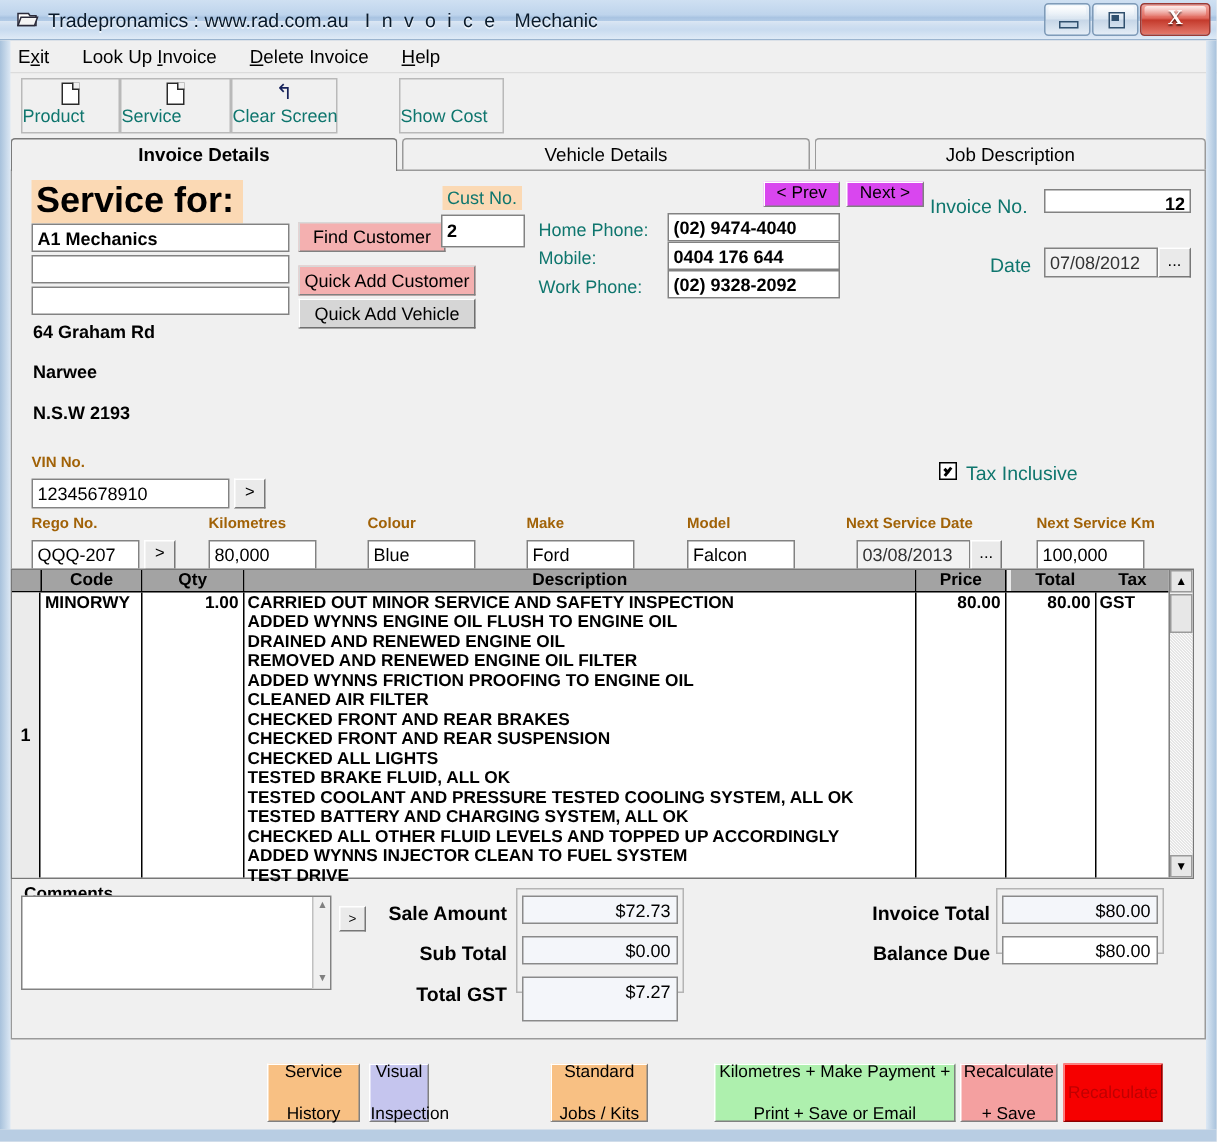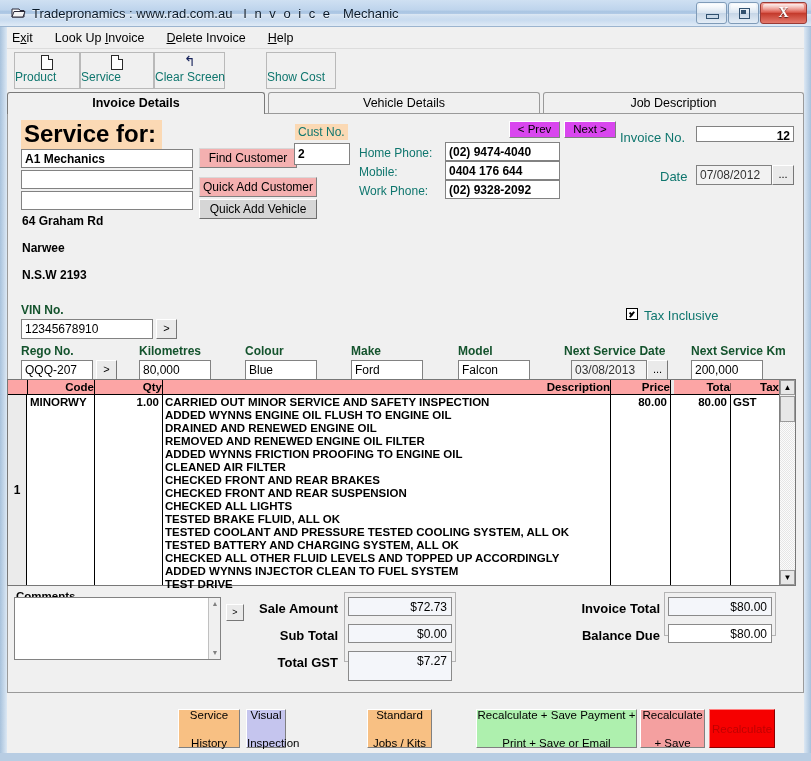--- a/index.html
+++ b/index.html
@@ -92,21 +92,21 @@
     border-radius:3px 3px 0 0;
   }
   .tab.active{font-weight:bold;background:#f0f0f0;border-color:#7a7a7a;z-index:5;}
 
   
   .panel{
     position:absolute;left:7px;top:113px;width:797px;height:580px;
     background:#f0f0f0;border:1px solid #9a9a9a;box-sizing:border-box;
   }
   .lbl{position:absolute;font-weight:normal;color:#0f766e;font-size:12px;white-space:nowrap;}
-  .blbl{position:absolute;font-weight:bold;color:#14532d;font-size:12px;white-space:nowrap;}
+  .blbl{position:absolute;font-weight:bold;color:#a16207;font-size:10px;white-space:nowrap;}
   .fld{
     position:absolute;box-sizing:border-box;
     background:#fff;border:1px solid #828282;
     font-family:"Liberation Sans",sans-serif;font-size:12px;
     padding:1px 3px;color:#000;line-height:16px;white-space:nowrap;overflow:hidden;
   }
   .fld.bold{font-weight:bold;}
   .fld.right{text-align:right;}
   .fld.gray{background:#f2f2f2;color:#333;}
   .btnp{
@@ -144,22 +144,22 @@
   .grid{
     position:absolute;left:7px;top:379px;width:789px;height:207px;
     background:#fff;border:1px solid #777;box-sizing:border-box;
   }
   .ghead{
     position:absolute;left:0;top:0;height:15px;width:100%;
     background:#e9e9e9;border-bottom:1px solid #000;box-sizing:border-box;
   }
   .gh{
     position:absolute;top:0;height:14px;line-height:14px;
-    text-align:right;font-size:11.5px;font-weight:bold;color:#000;
-    border-right:1px solid #000;box-sizing:border-box;background:#fca5a5;
+    text-align:center;font-size:11.5px;font-weight:bold;color:#000;
+    border-right:1px solid #000;box-sizing:border-box;background:#a3a3a3;
   }
   .gcell{
     position:absolute;box-sizing:border-box;
     font-size:11.5px;font-weight:bold;color:#000;
     line-height:13px;overflow:hidden;
   }
   .gcol-border{position:absolute;top:15px;bottom:0;width:1px;background:#000;}
   .rowhdr{position:absolute;left:0;top:15px;width:19px;bottom:0;background:#ebebeb;border-right:1px solid #000;box-sizing:border-box;
           font-size:12px;font-weight:bold;display:flex;align-items:center;justify-content:center;}
   .vsb{position:absolute;right:0;top:0;width:16px;bottom:0;background:#f0f0f0;border-left:1px solid #808080;box-sizing:border-box;}
@@ -340,21 +340,21 @@
     <div class="fld" style="left:343px;top:246px;width:72px;height:20px;">Ford</div>
 
     <div class="blbl" style="left:450px;top:230px;">Model</div>
     <div class="fld" style="left:450px;top:246px;width:72px;height:20px;">Falcon</div>
 
     <div class="blbl" style="left:556px;top:230px;">Next Service Date</div>
     <div class="fld gray" style="left:563px;top:246px;width:76px;height:20px;">03/08/2013</div>
     <div class="smallsq" style="left:639px;top:246px;width:21px;height:20px;line-height:17px;">...</div>
 
     <div class="blbl" style="left:683px;top:230px;">Next Service Km</div>
-    <div class="fld" style="left:683px;top:246px;width:72px;height:20px;">200,000</div>
+    <div class="fld" style="left:683px;top:246px;width:72px;height:20px;">100,000</div>
   </div>
 
   <div class="grid">
     <div class="ghead">
       <div class="gh" style="left:0;width:20px;"></div>
       <div class="gh" style="left:20px;width:67px;">Code</div>
       <div class="gh" style="left:87px;width:68px;">Qty</div>
       <div class="gh" style="left:155px;width:448px;">Description</div>
       <div class="gh" style="left:603px;width:60px;">Price</div>
       <div class="gh" style="left:666px;width:60px;">Total</div>
@@ -427,21 +427,21 @@
   <div class="bbtn" style="left:178px;top:709px;width:62px;height:39px;background:#f8c083;">
     <span><span>Service</span><br><span>History</span></span>
   </div>
   <div class="bbtn" style="left:246px;top:709px;width:40px;height:39px;background:#c5c5ee;">
     <span><span>Visual</span><br><span>Inspection</span></span>
   </div>
   <div class="bbtn" style="left:367px;top:709px;width:65px;height:39px;background:#f8c083;">
     <span><span>Standard</span><br><span>Jobs / Kits</span></span>
   </div>
   <div class="bbtn" style="left:476px;top:709px;width:161px;height:39px;background:#aef0ae;">
-    <span><span>Recalculate + Save Payment +</span><br><span>Print + Save or Email</span></span>
+    <span><span>Kilometres + Make Payment +</span><br><span>Print + Save or Email</span></span>
   </div>
   <div class="bbtn" style="left:640px;top:709px;width:65px;height:39px;background:#f4a0a0;">
     <span><span>Recalculate</span><br><span>+ Save</span></span>
   </div>
   <div class="bbtn" style="left:709px;top:709px;width:66px;height:39px;background:#f60000;border-color:#8a0000;border-top-color:#ff8080;border-left-color:#ff8080;">
     <span>
         <span style="color:#c00000;">Recalculate</span>
       </span>
   </div>
 

